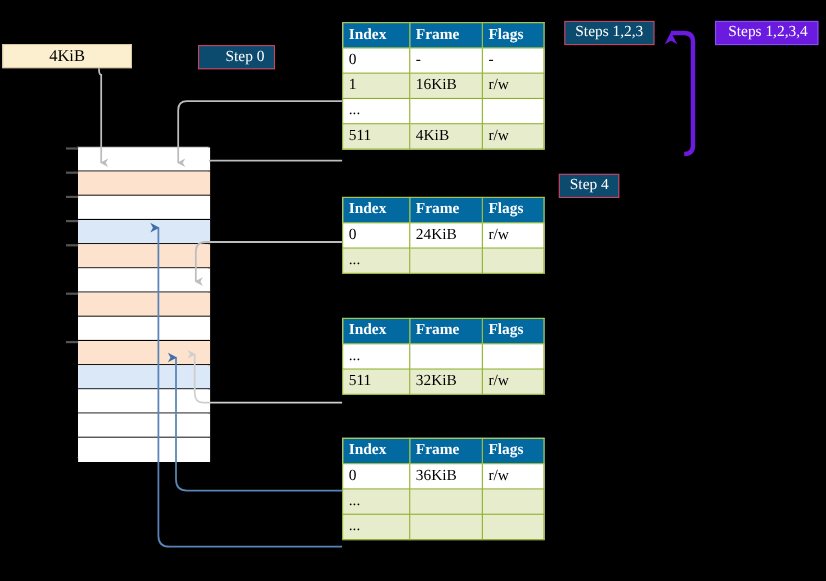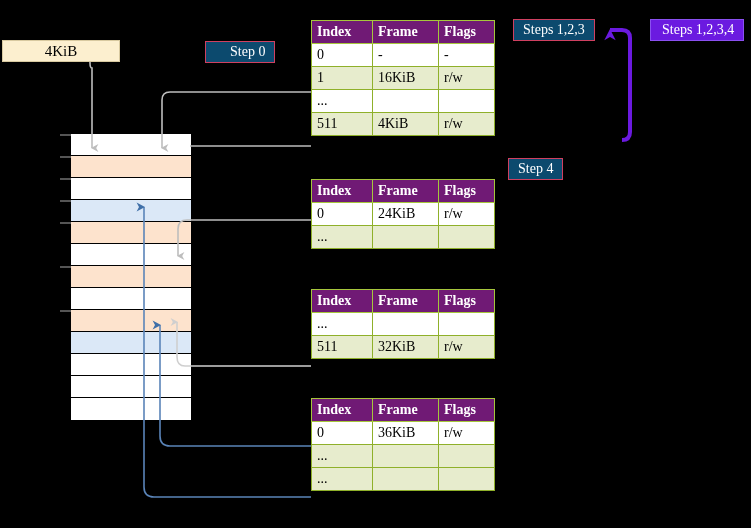--- a/index.html
+++ b/index.html
@@ -7,21 +7,21 @@
        font-family:"Liberation Serif", serif;}
 
   .canvas{position:absolute;left:0;top:0;width:751px;height:528px;}
 
   
   .ptable{position:absolute;border-collapse:collapse;background:#fff;
           border:1px solid #8fb02a;font-size:14px;line-height:1.15;}
   .ptable td,.ptable th{border:1px solid #8fb02a;padding:2px 5px;
           height:18px;vertical-align:middle;text-align:left;
           font-weight:normal;color:#000;white-space:nowrap;}
-  .ptable th{background:#701a75;color:#ffffff;font-weight:bold;
+  .ptable th{background:#0369a1;color:#ffffff;font-weight:bold;
           font-size:14px;border-color:#a6c63c;}
   .ptable td.c0{width:50px;}
   .ptable td.c1{width:55px;}
   .ptable td.c2{width:45px;}
   .ptable tr.alt td{background:#e7eccd;}
   .ptable tr.plain td{background:#ffffff;}
   .ptable td.hl{background:#ffff99;}
 
   
   .memcol{position:absolute;left:70px;top:133px;width:120px;height:283px;
@@ -53,21 +53,21 @@
 </style>
 </head>
 <body>
 
 <div class="canvas">
 
   <div class="sizebox">
     <span>4KiB</span>
   </div>
 
-  <div class="badge crimson" style="left:205px;top:41px;padding-left:24px;">
+  <div class="badge crimson" style="left:180px;top:41px;padding-left:24px;">
     <span>Step 0</span>
   </div>
   <div class="badge crimson" style="left:513px;top:19px;">
     <span>Steps 1,2,3</span>
   </div>
   <div class="badge violet" style="left:650px;top:19px;padding-left:11px;">
     <span>Steps 1,2,3,4</span>
   </div>
   <div class="badge crimson" style="left:508px;top:158px;">
     <span>Step 4</span>

